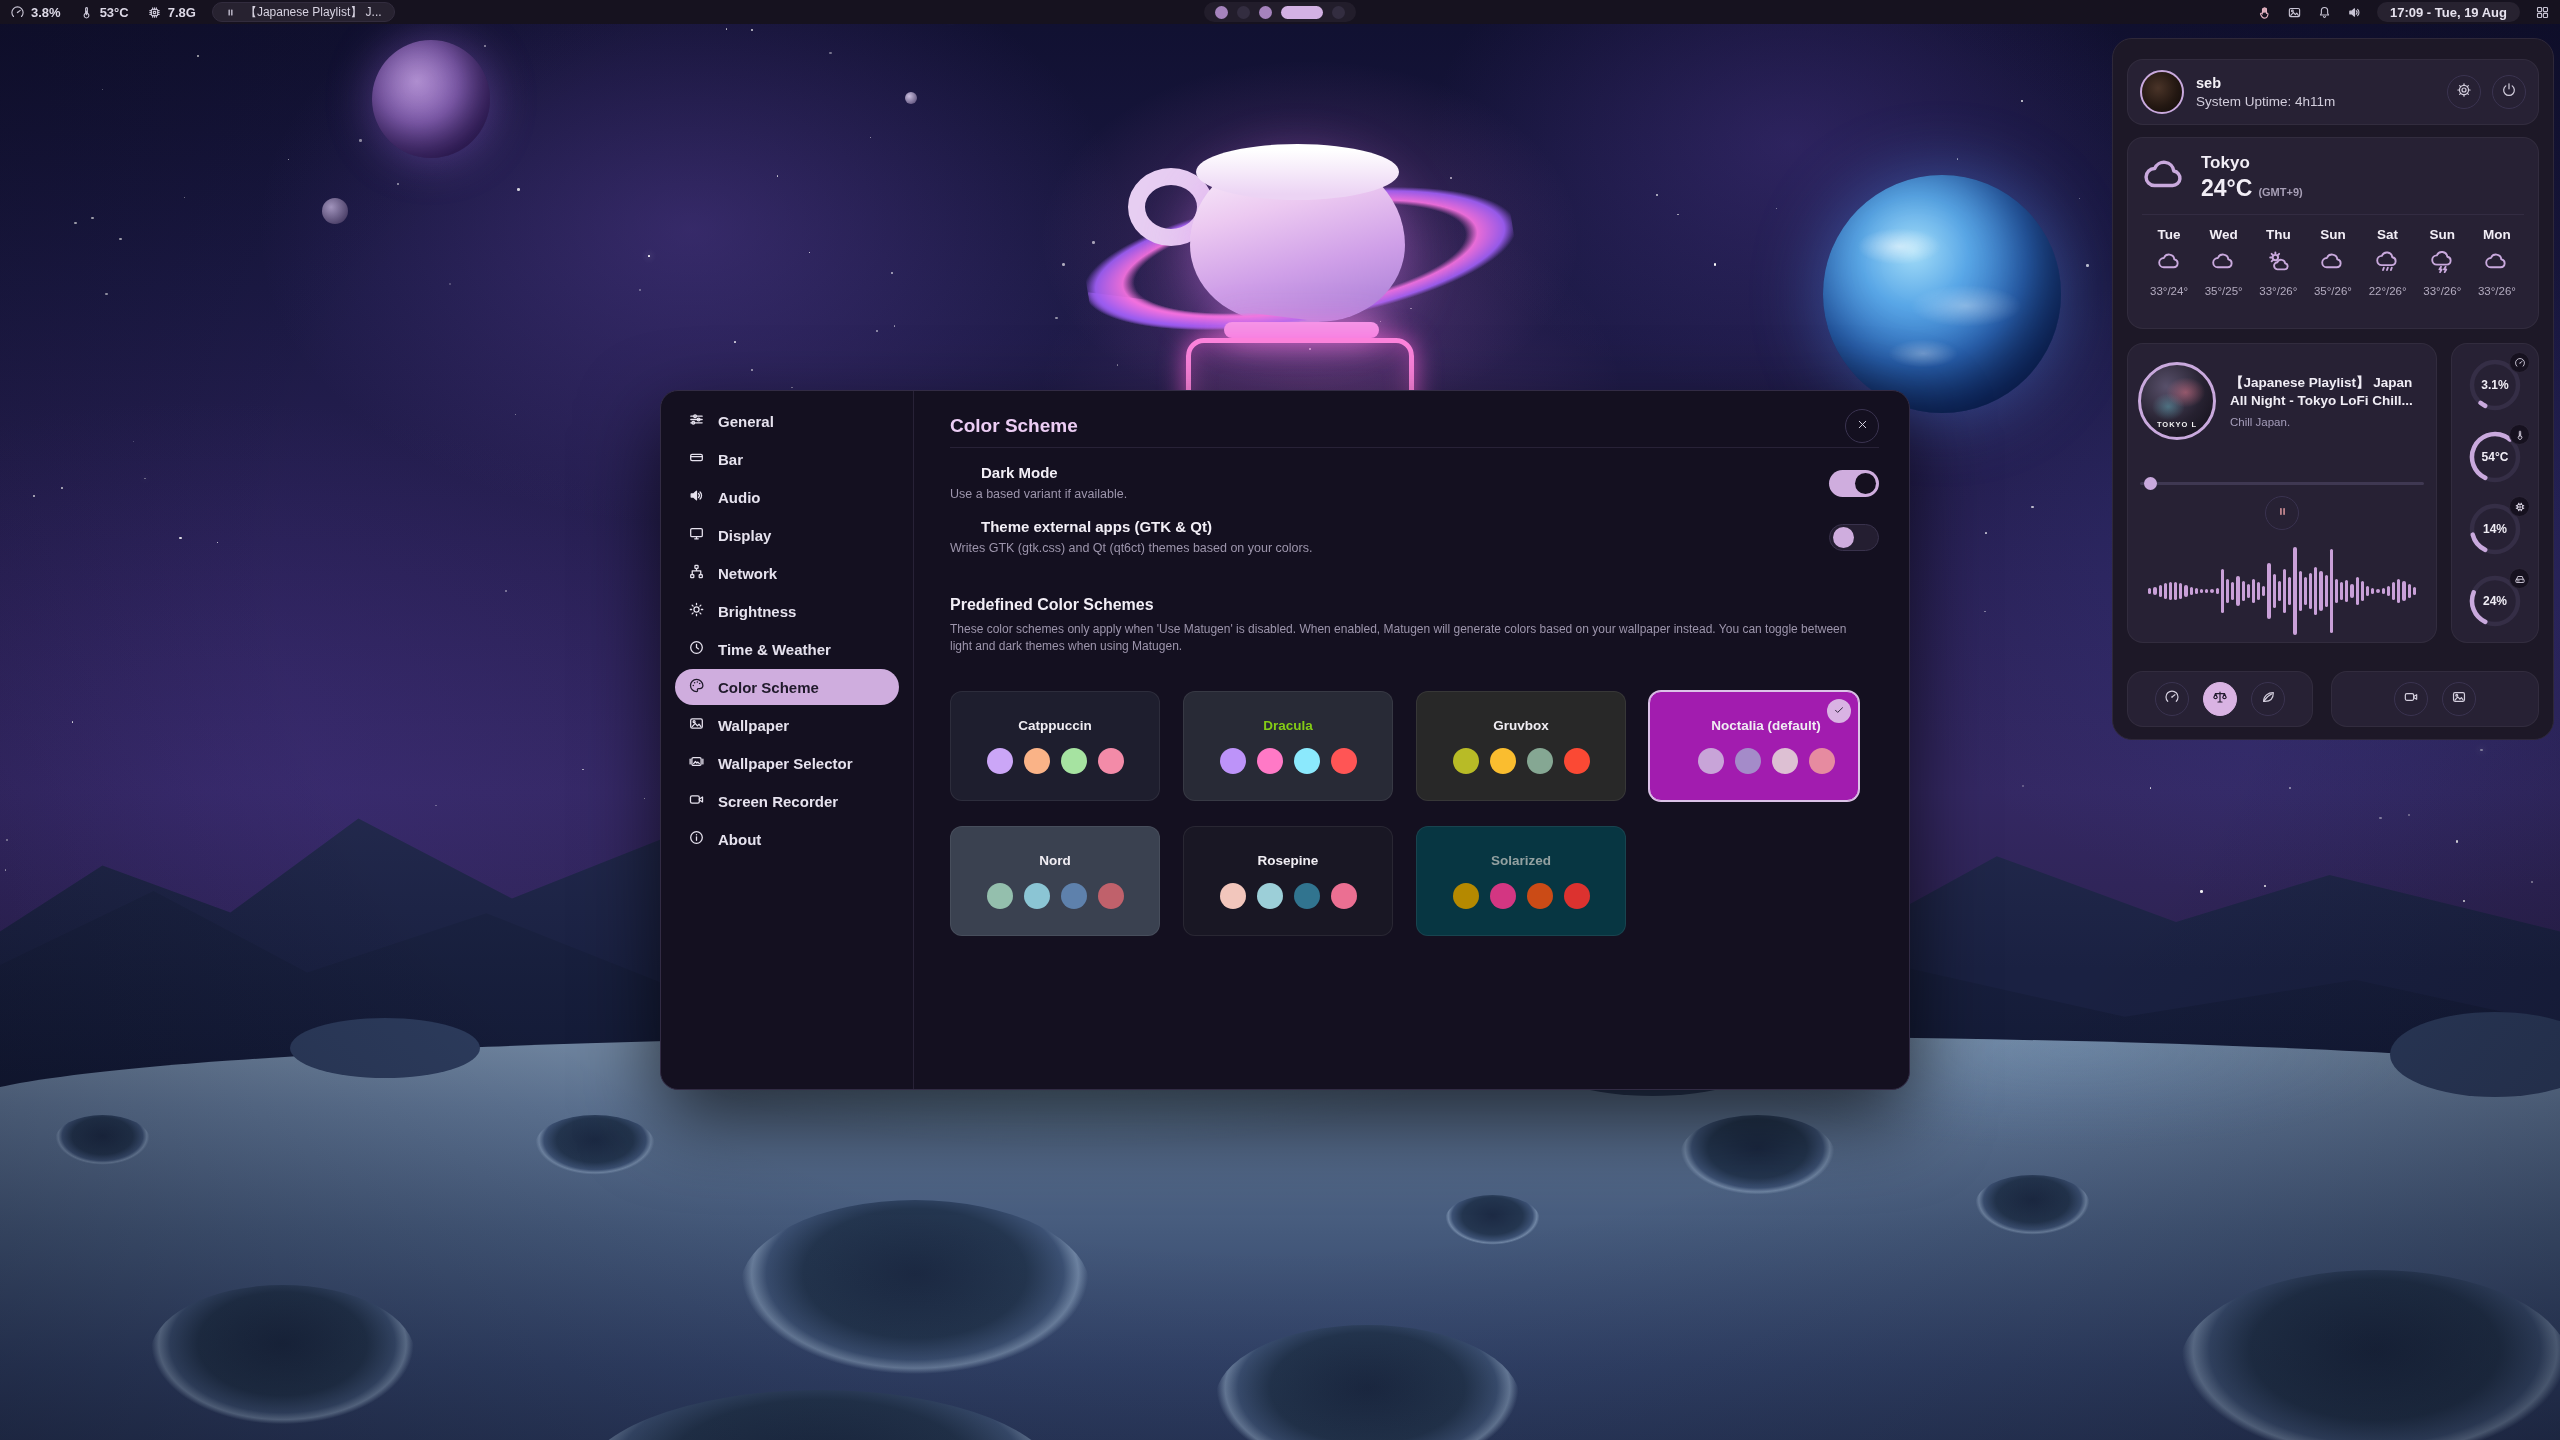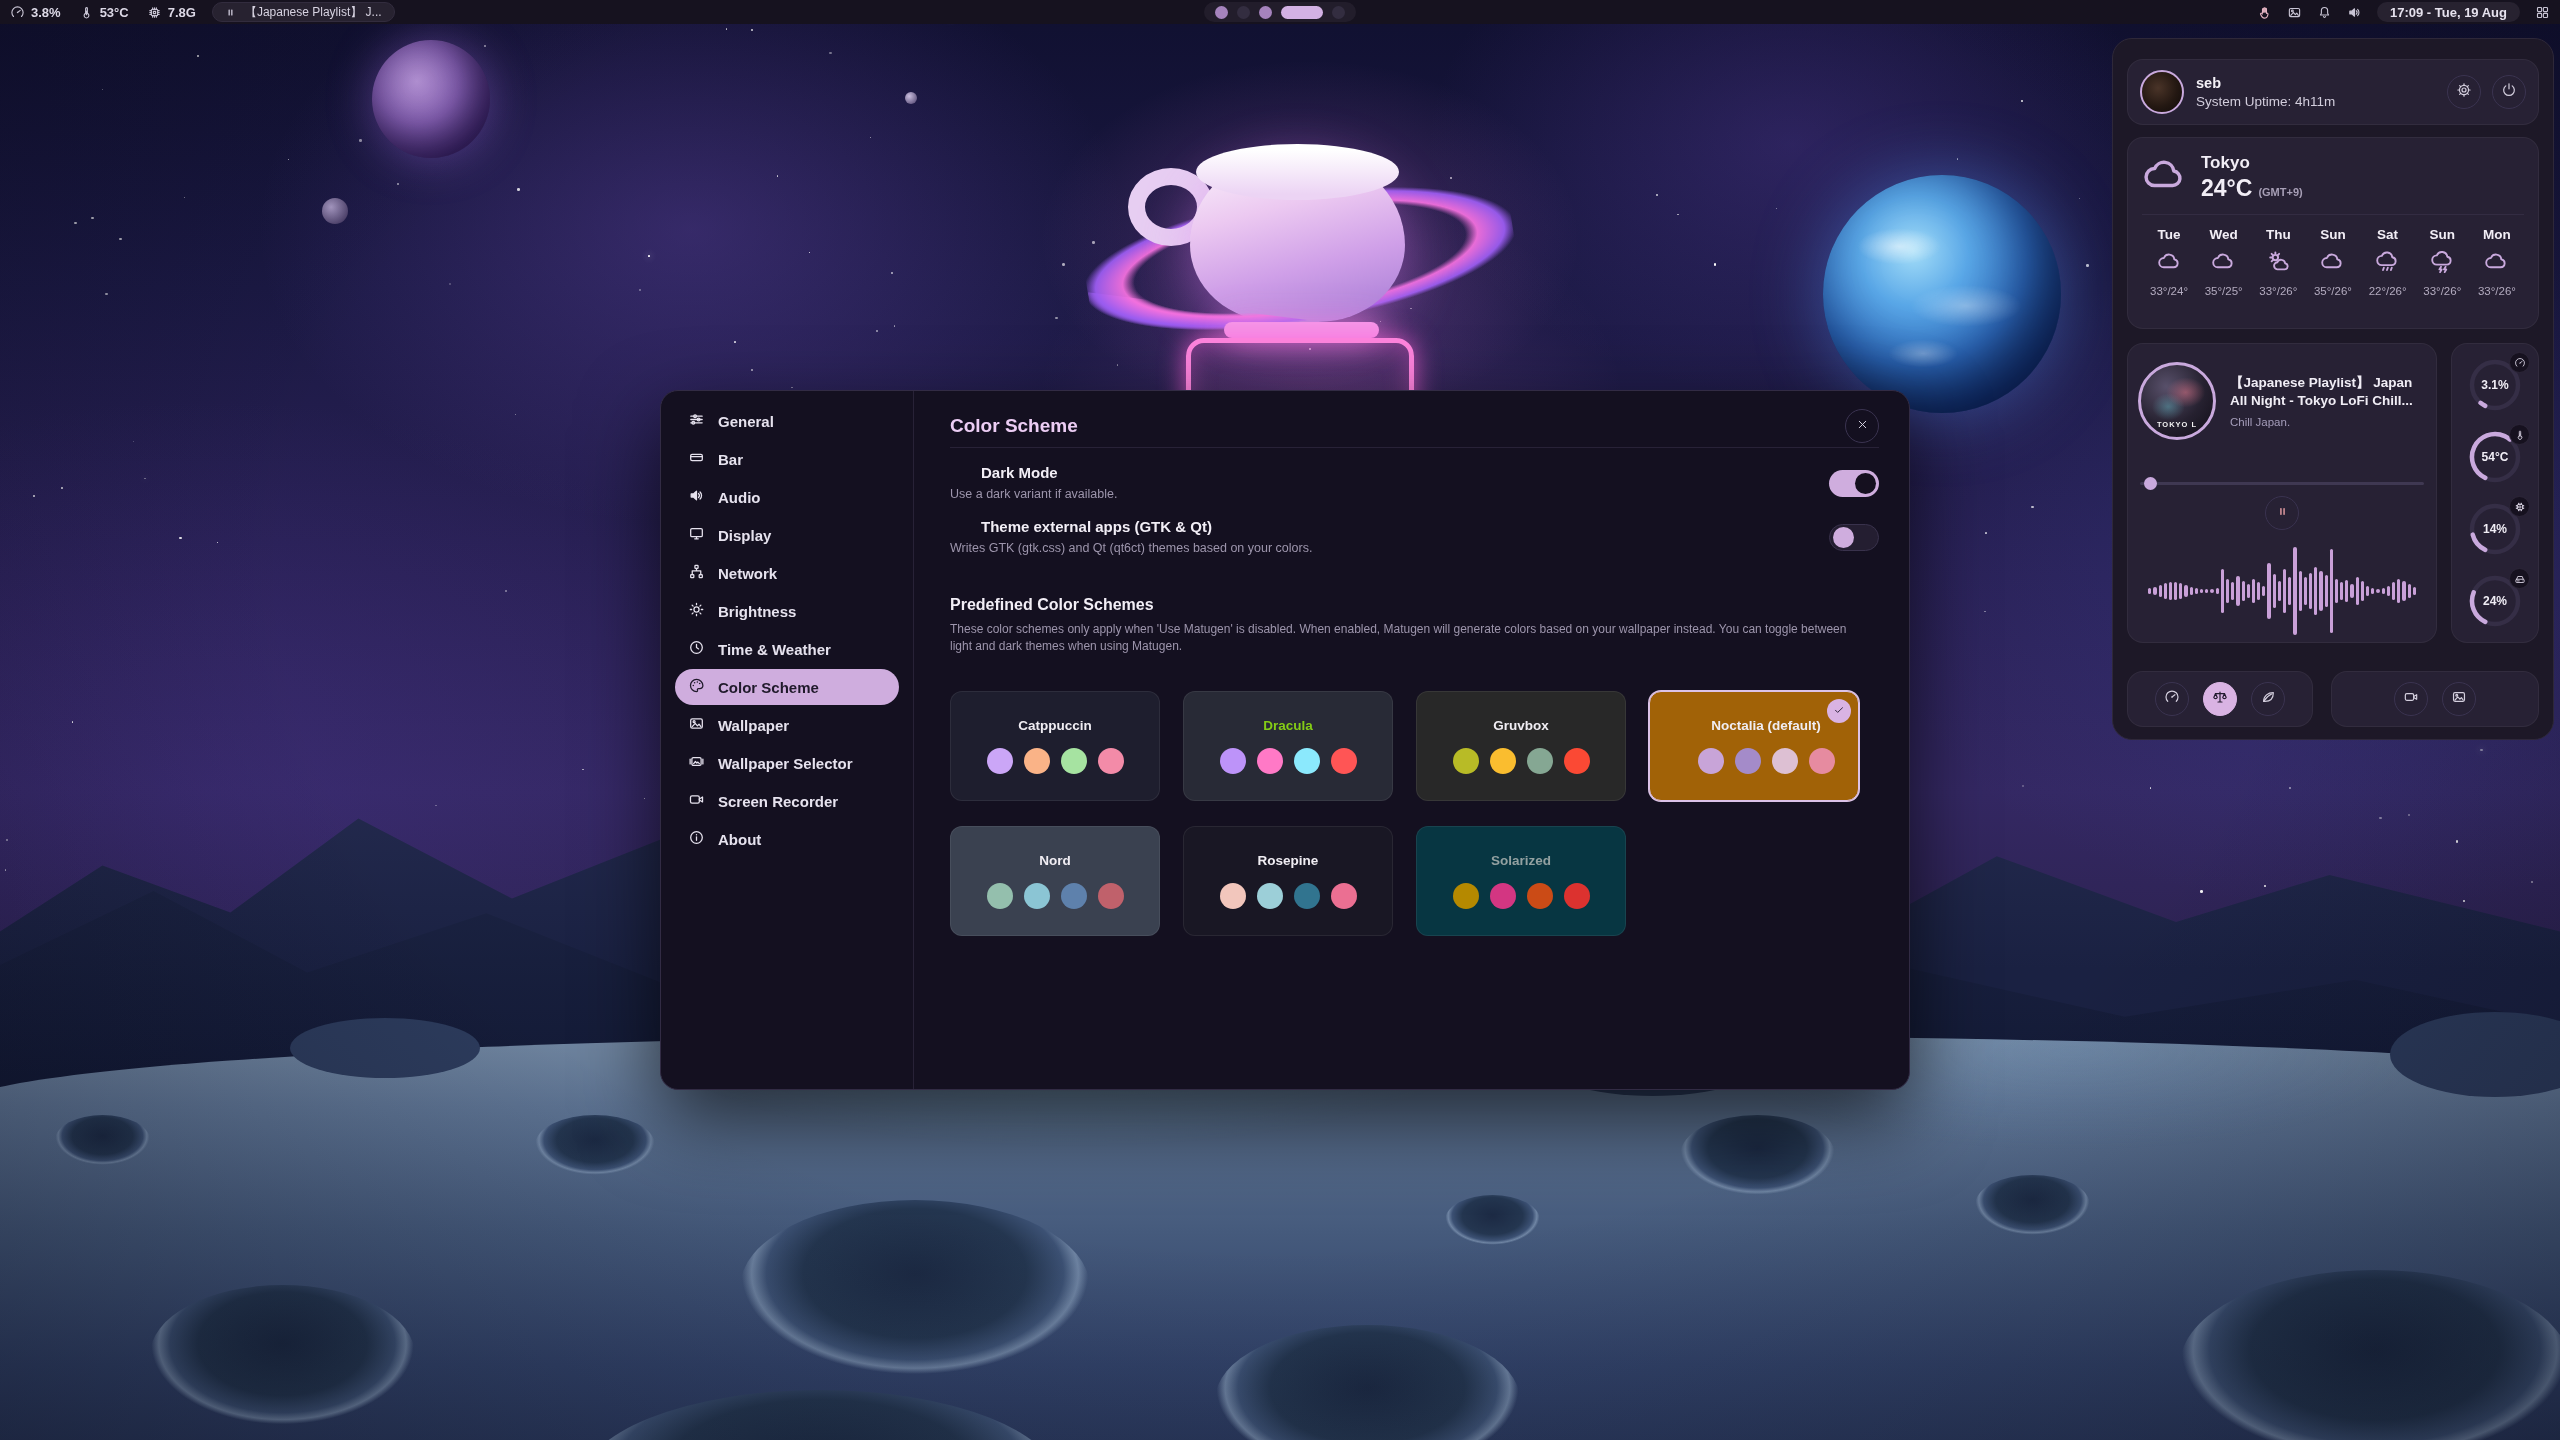--- a/index.html
+++ b/index.html
@@ -585,21 +585,21 @@
           <span><svg viewBox="0 0 24 24" fill="none" stroke="currentColor" stroke-width="1.8" stroke-linecap="round" stroke-linejoin="round">
                 <path d="M6 6l12 12M18 6L6 18"></path>
               </svg></span>
         </div>
       </div>
       <div class="header-divider"></div>
 
       <div class="toggle-row">
         <div>
           <div class="toggle-label">Dark Mode</div>
-          <div class="toggle-desc">Use a dark variant if available.</div>
+          <div class="toggle-desc">Use a based variant if available.</div>
         </div>
         <div class="switch on">
             <div class="knob"></div>
           </div>
       </div>
       <div class="toggle-row">
         <div>
           <div class="toggle-label">Theme external apps (GTK &amp; Qt)</div>
           <div class="toggle-desc">Writes GTK (gtk.css) and Qt (qt6ct) themes based on your colors.</div>
         </div>
@@ -635,21 +635,21 @@
         <div class="scheme-card" style="background: rgb(40, 40, 40);">
 
           <div class="scheme-title" style="color: rgb(240, 237, 243);">Gruvbox</div>
           <div class="dots">
               <span class="dot" style="background: rgb(184, 187, 38);"></span>
               <span class="dot" style="background: rgb(250, 189, 47);"></span>
               <span class="dot" style="background: rgb(133, 167, 147);"></span>
               <span class="dot" style="background: rgb(251, 73, 52);"></span>
             </div>
         </div>
-        <div class="scheme-card selected" style="background: #a16207; padding-left: 24px;">
+        <div class="scheme-card selected" style="background: #a21caf; padding-left: 24px;">
           <div class="badge">
               <span><svg viewBox="0 0 24 24" fill="none" stroke="currentColor" stroke-width="1.8" stroke-linecap="round" stroke-linejoin="round">
                   <path d="M5 12.5l4.3 4.3L19 7.5"></path>
                 </svg></span>
             </div>
           <div class="scheme-title" style="color: rgb(240, 237, 243);">Noctalia (default)</div>
           <div class="dots">
               <span class="dot" style="background: rgb(200, 164, 216);"></span>
               <span class="dot" style="background: rgb(164, 139, 201);"></span>
               <span class="dot" style="background: rgb(221, 192, 211);"></span>

